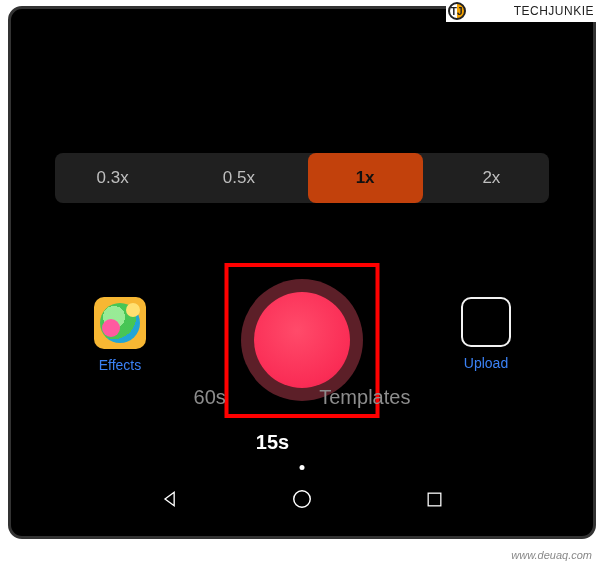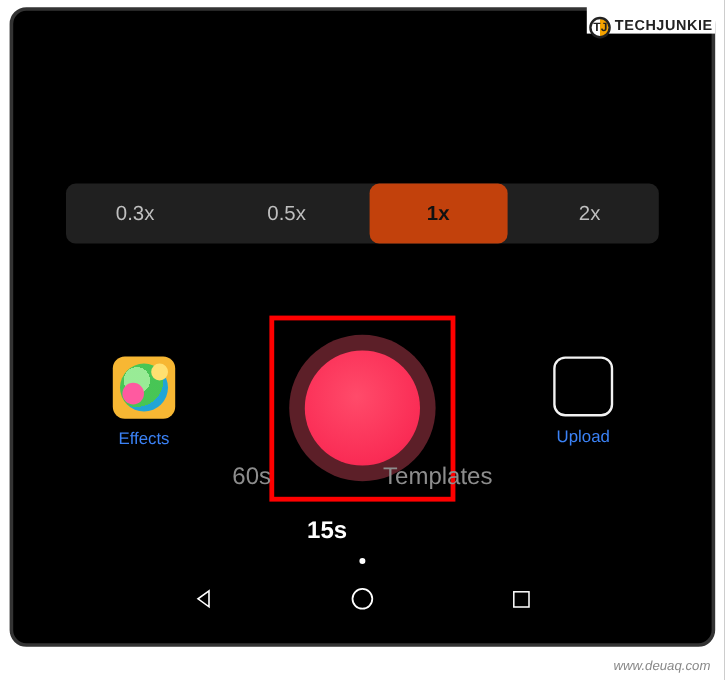--- a/index.html
+++ b/index.html
@@ -12,45 +12,46 @@
     overflow: hidden;
   }
 
   
   .watermark {
     position: absolute;
     top: 0;
     right: 8px;
     height: 22px;
     display: flex;
-    align-items: flex-start;
+    align-items: center;
     gap: 3px;
     background: #fff;
-    padding: 14px 2px;
+    padding: 0 2px;
     z-index: 50;
   }
   .watermark .tj-logo {
     width: 18px;
     height: 18px;
     border: 2px solid #222;
     border-radius: 50%;
     position: relative;
     display: flex;
     align-items: center;
     justify-content: center;
     font-size: 10px;
     font-weight: 900;
     color: #222;
     background: linear-gradient(90deg, #fff 0 50%, #f5a300 50% 100%);
   }
   .watermark .tj-text {
     font-size: 12px;
-    font-weight: 700;
+    font-weight: 400;
     letter-spacing: 0.5px;
     color: #222;
+    margin-left: 45px;
   }
 
   
   .frame {
     position: absolute;
     top: 6px;
     left: 8px;
     right: 8px;
     bottom: 28px;
     border: 3px solid #333333;

